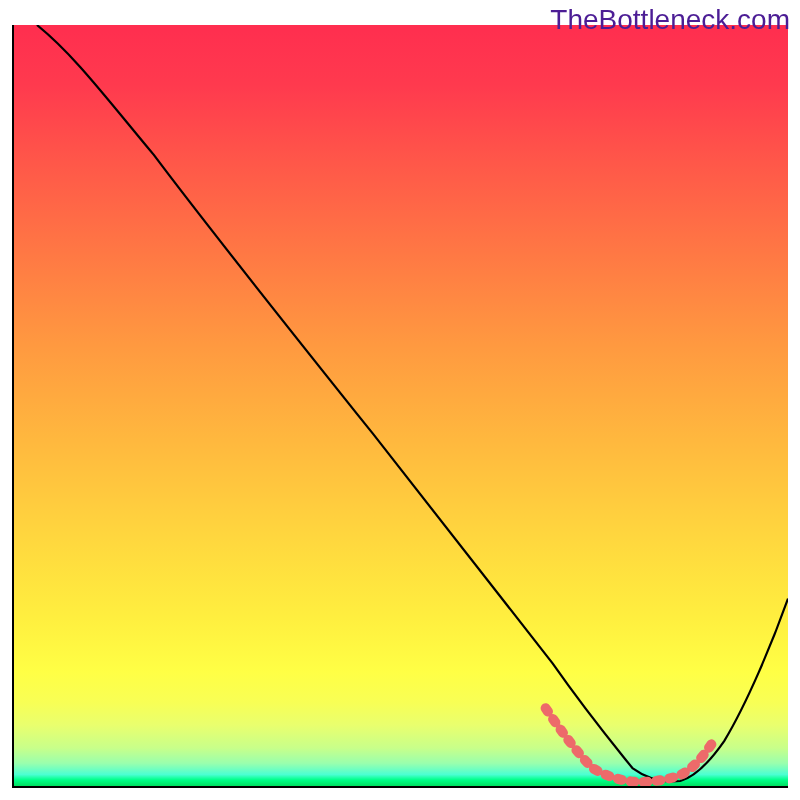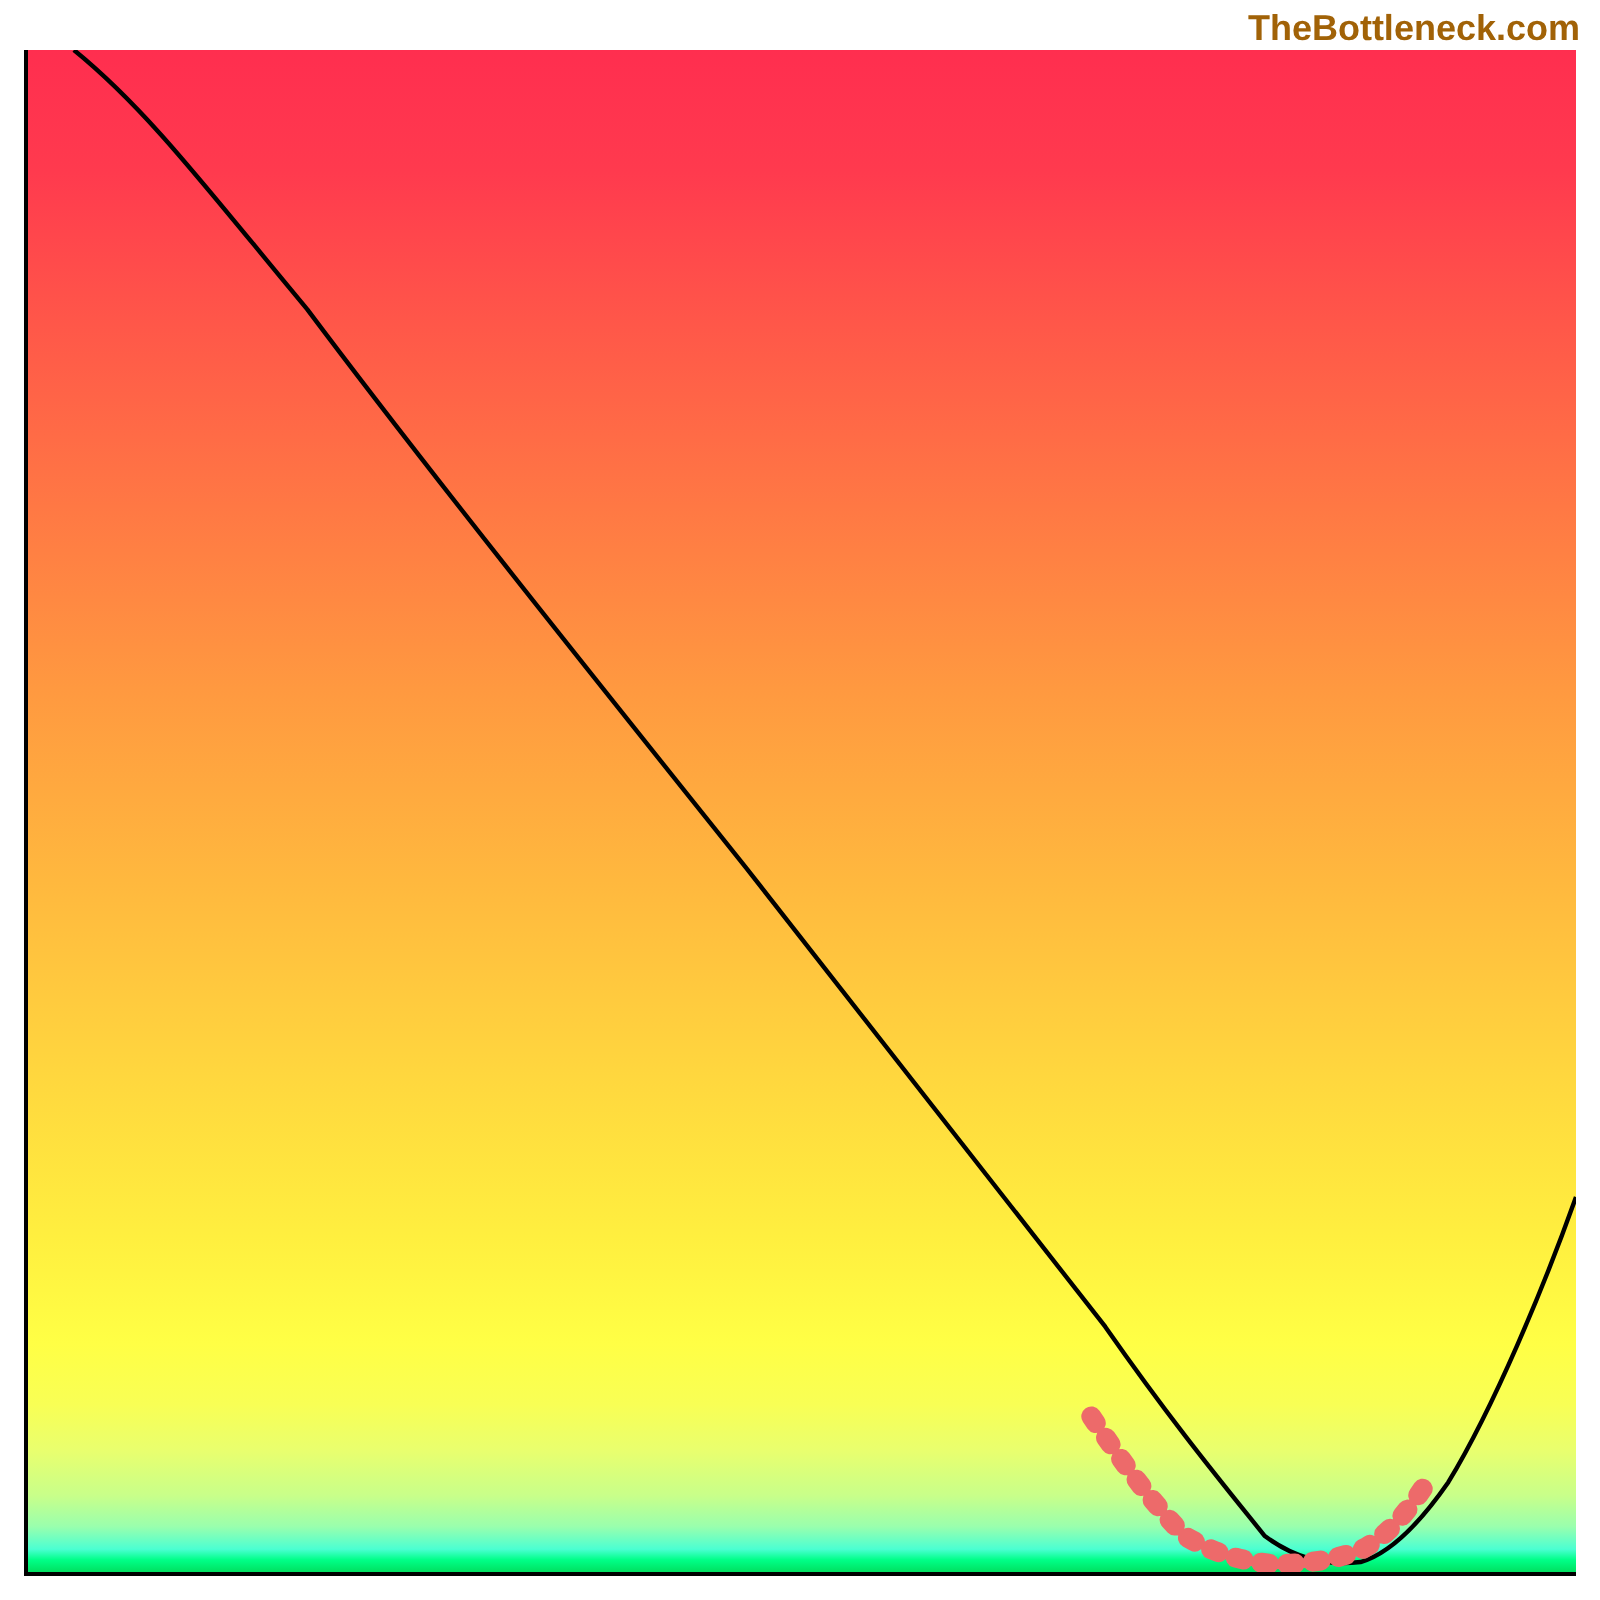--- a/index.html
+++ b/index.html
@@ -3,23 +3,23 @@
 <meta charset="utf-8">
 <style>
   * { margin: 0; padding: 0; box-sizing: border-box; }
   html, body { width: 800px; height: 800px; overflow: hidden; background: #fff; }
   .container { position: relative; width: 800px; height: 800px; }
   .watermark {
     position: absolute;
     top: 4px;
     right: 10px;
     font-family: Arial, sans-serif;
-    font-size: 18px;
-    font-weight: bold;
-    color: #a16207;
+    font-size: 28px;
+    font-weight: normal;
+    color: #4c1d95;
     z-index: 3;
   }
   .plot-area {
     position: absolute;
     left: 12px;
     top: 25px;
     width: 776px;
     height: 763px;
     border-left: 2px solid #000;
     border-bottom: 2px solid #000;

